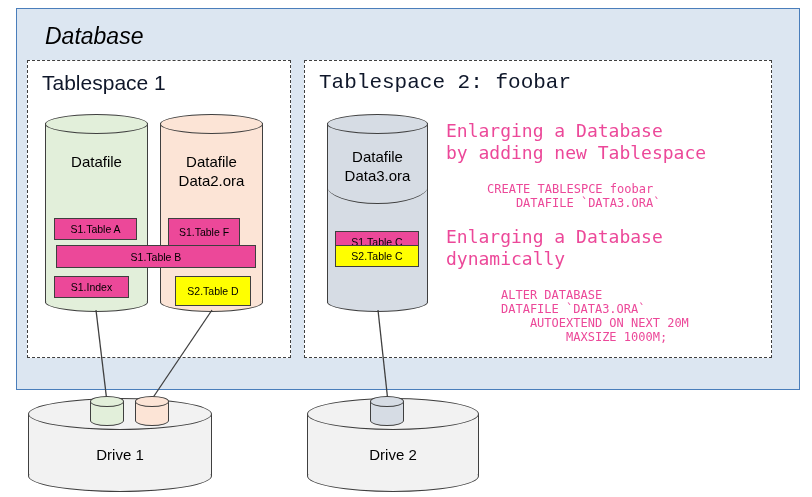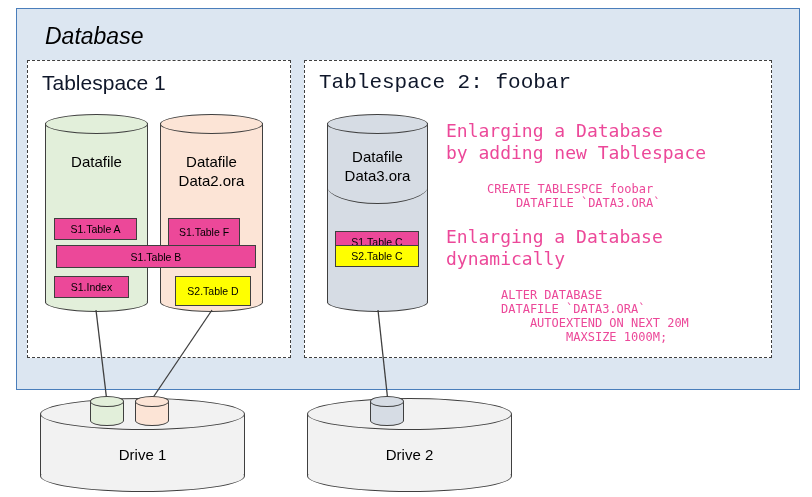--- a/index.html
+++ b/index.html
@@ -73,22 +73,22 @@
   .drive{position:absolute;}
   .drive .d-body{position:absolute;left:0;right:0;top:16px;bottom:16px;
     background:#f2f2f2;border-left:1.4px solid #3f3f3f;border-right:1.4px solid #3f3f3f;}
   .drive .d-top{position:absolute;left:0;top:0;width:100%;height:32px;
     background:#f2f2f2;border:1.4px solid #3f3f3f;border-radius:50%;box-sizing:border-box;}
   .drive .d-bottom{position:absolute;left:0;bottom:0;width:100%;height:32px;
     background:#f2f2f2;border:1.4px solid #3f3f3f;border-radius:50%;box-sizing:border-box;
     clip-path:inset(45% 0 0 0);}
   .drive .d-label{position:absolute;left:0;width:100%;top:48px;text-align:center;
     font-size:15px;color:#000;}
-  #drive1{left:40px;top:398px;width:205px;height:94px;}
-  #drive2{left:307px;top:398px;width:205px;height:94px;}
+  #drive1{left:28px;top:398px;width:184px;height:94px;}
+  #drive2{left:307px;top:398px;width:172px;height:94px;}
 
   
   .mini{position:absolute;width:34px;height:30px;}
   .mini .m-body{position:absolute;left:0;right:0;top:5px;bottom:5px;
     border-left:1.2px solid #3f3f3f;border-right:1.2px solid #3f3f3f;}
   .mini .m-top{position:absolute;left:0;top:0;width:100%;height:11px;
     border:1.2px solid #3f3f3f;border-radius:50%;box-sizing:border-box;}
   .mini .m-bottom{position:absolute;left:0;bottom:0;width:100%;height:11px;
     border:1.2px solid #3f3f3f;border-radius:50%;box-sizing:border-box;
     clip-path:inset(45% 0 0 0);}

